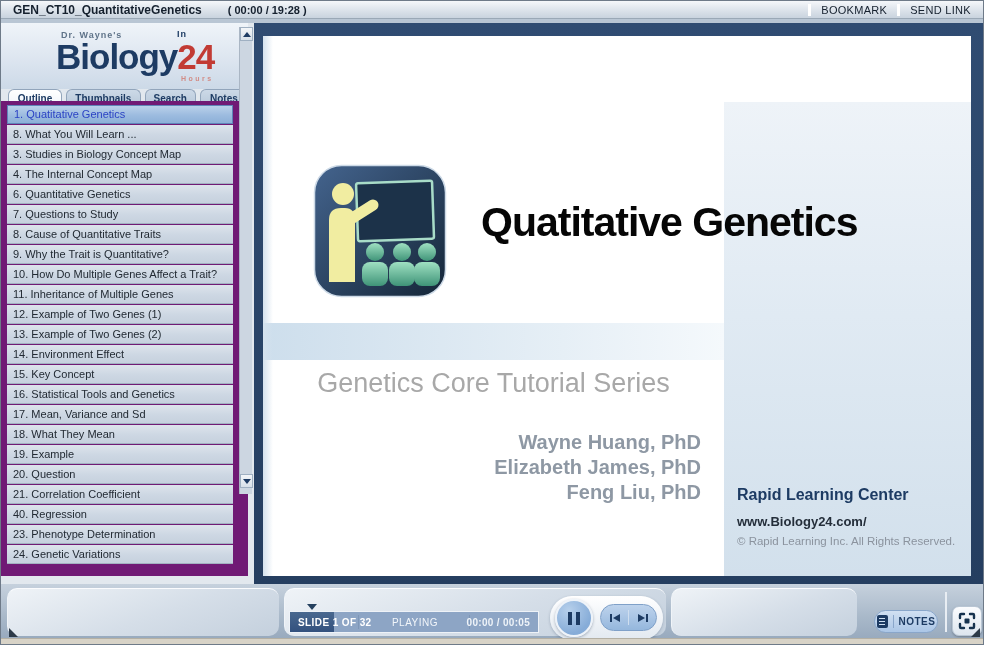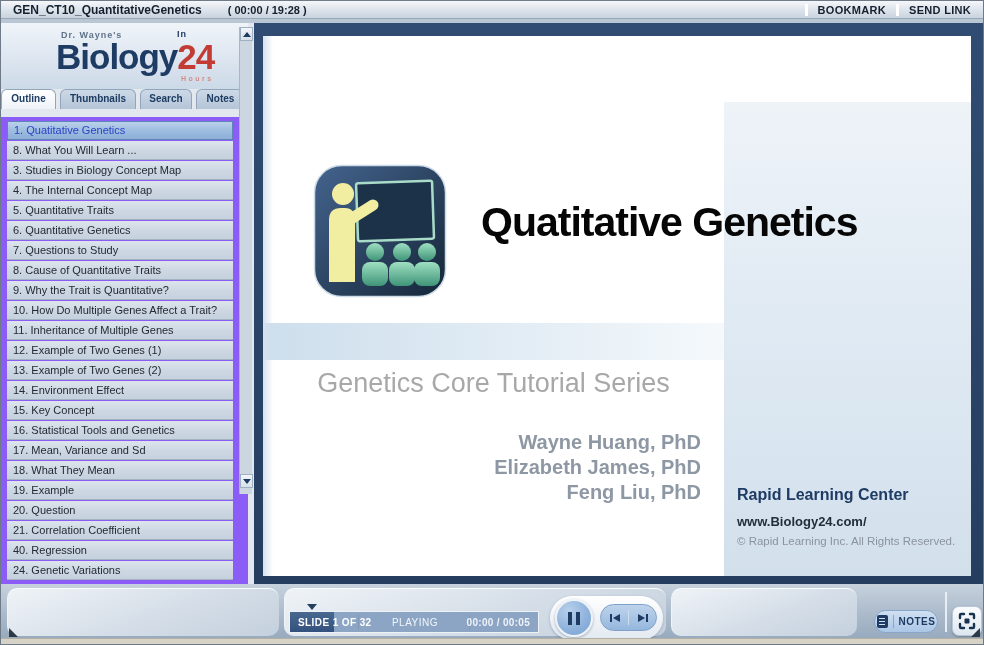--- a/index.html
+++ b/index.html
@@ -13,47 +13,47 @@
   .topbar {
     position:absolute; left:0; top:0; right:0; height:18px;
     background:linear-gradient(180deg,#f5f7fa 0%,#e0e6ed 45%,#c9d3de 100%);
     border-bottom:1px solid #9aa8b6;
     display:flex; align-items:center; padding:2px 12px;
   }
   .topbar .title { font-size:12px; font-weight:bold; color:#15202e; }
   .topbar .elapsed { font-size:11px; font-weight:bold; color:#15202e; margin-left:26px; }
   .topbar-right { margin-left:auto; display:flex; align-items:center; gap:10px; }
   .top-sep { width:3px; height:12px; background:#ffffff; }
-  .toplink { font-size:11px; font-weight:bold; color:#15202e; letter-spacing:.3px; cursor:pointer; }
+  .toplink { font-size:11px; font-weight:normal; color:#15202e; letter-spacing:.3px; cursor:pointer; }
   
   .sidebar { position:absolute; left:0; top:22px; width:253px; height:561px; background:#e2e8ee; }
   .logo-area {
     position:absolute; left:0; top:0; width:247px; height:66px;
     background:linear-gradient(180deg,#eff4f9 0%,#dbe4ef 60%,#ccd9e7 100%);
   }
   .logo-dr { position:absolute; left:60px; top:7px; font-size:9px; font-weight:bold; color:#5f7389; letter-spacing:1px; }
   .logo-main { position:absolute; left:55px; top:14px; white-space:nowrap; }
   .logo-biology { font-size:35px; font-weight:bold; color:#1d3b63; letter-spacing:-1px; }
   .logo-24 { font-size:35px; font-weight:bold; color:#c23b34; letter-spacing:-1px; }
   .logo-in { position:absolute; left:176px; top:6px; font-size:9px; font-weight:bold; color:#1d3b63; letter-spacing:1px; }
   .logo-hours { position:absolute; left:180px; top:52px; font-size:7px; font-weight:bold; color:#d28c86; letter-spacing:2.5px; }
   
-  .tabs { position:absolute; left:0; top:66px; width:247px; height:20px; display:flex; padding-left:0; gap:4px; }
+  .tabs { position:absolute; left:0; top:66px; width:247px; height:20px; display:flex; padding-left:7px; gap:4px; }
   .tab {
     height:20px; border:1px solid #92a5bb; border-bottom:none;
     border-radius:6px 6px 0 0; text-align:center; line-height:18px;
     font-size:10px; font-weight:bold; color:#1d3b63; cursor:pointer;
     background:linear-gradient(180deg,#ccd9e7 0%,#b4c5d7 100%);
   }
   .tab.active { background:linear-gradient(180deg,#ffffff 0%,#eef3f9 100%); }
   .tab-outline{ width:55px; } .tab-thumbnails{ width:76px; } .tab-search{ width:52px; } .tab-notes{ width:49px; }
   
   .outline-list {
-    position:absolute; left:0; top:94px; width:247px; height:475px;
-    background:#8b5cf6; overflow:hidden; padding:4px 0 0 6px;
+    position:absolute; left:0; top:78px; width:247px; height:475px;
+    background:#701a75; overflow:hidden; padding:4px 0 0 6px;
   }
   .o-item {
     width:226px; height:19px; margin-bottom:1px; line-height:18px;
     padding-left:6px; font-size:11px; color:#222a33; cursor:pointer;
     background:linear-gradient(180deg,#dde4ec 0%,#cdd7e3 55%,#c6d1de 100%);
     border-bottom:1px solid #a3b1c1; white-space:nowrap; overflow:hidden;
   }
   .o-item.selected {
     background:linear-gradient(180deg,#bad1ea 0%,#9cbbdf 55%,#8db0d8 100%);
     border:1px solid #5f85b8; color:#2b43c4; line-height:16px;
@@ -171,38 +171,38 @@
       <div class="tab tab-outline active">Outline</div>
       <div class="tab tab-thumbnails">Thumbnails</div>
       <div class="tab tab-search">Search</div>
       <div class="tab tab-notes">Notes</div>
     </div>
     <div class="outline-list">
       <div class="o-item selected">1. Quatitative Genetics</div>
       <div class="o-item">8. What You Will Learn ...</div>
       <div class="o-item">3. Studies in Biology Concept Map</div>
       <div class="o-item">4. The Internal Concept Map</div>
-      <div class="o-item">5. Quantitative Traits</div>
       <div class="o-item">6. Quantitative Genetics</div>
       <div class="o-item">7. Questions to Study</div>
       <div class="o-item">8. Cause of Quantitative Traits</div>
       <div class="o-item">9. Why the Trait is Quantitative?</div>
       <div class="o-item">10. How Do Multiple Genes Affect a Trait?</div>
       <div class="o-item">11. Inheritance of Multiple Genes</div>
       <div class="o-item">12. Example of Two Genes (1)</div>
       <div class="o-item">13. Example of Two Genes (2)</div>
       <div class="o-item">14. Environment Effect</div>
       <div class="o-item">15. Key Concept</div>
       <div class="o-item">16. Statistical Tools and Genetics</div>
       <div class="o-item">17. Mean, Variance and Sd</div>
       <div class="o-item">18. What They Mean</div>
       <div class="o-item">19. Example</div>
       <div class="o-item">20. Question</div>
       <div class="o-item">21. Correlation Coefficient</div>
       <div class="o-item">40. Regression</div>
+      <div class="o-item">23. Phenotype Determination</div>
       <div class="o-item">24. Genetic Variations</div>
     </div>
     <div class="scrollbar">
       <div class="sb-btn sb-up">
           <span class="tri-up"></span>
         </div>
       <div class="sb-btn sb-down">
           <span class="tri-down"></span>
         </div>
     </div>

